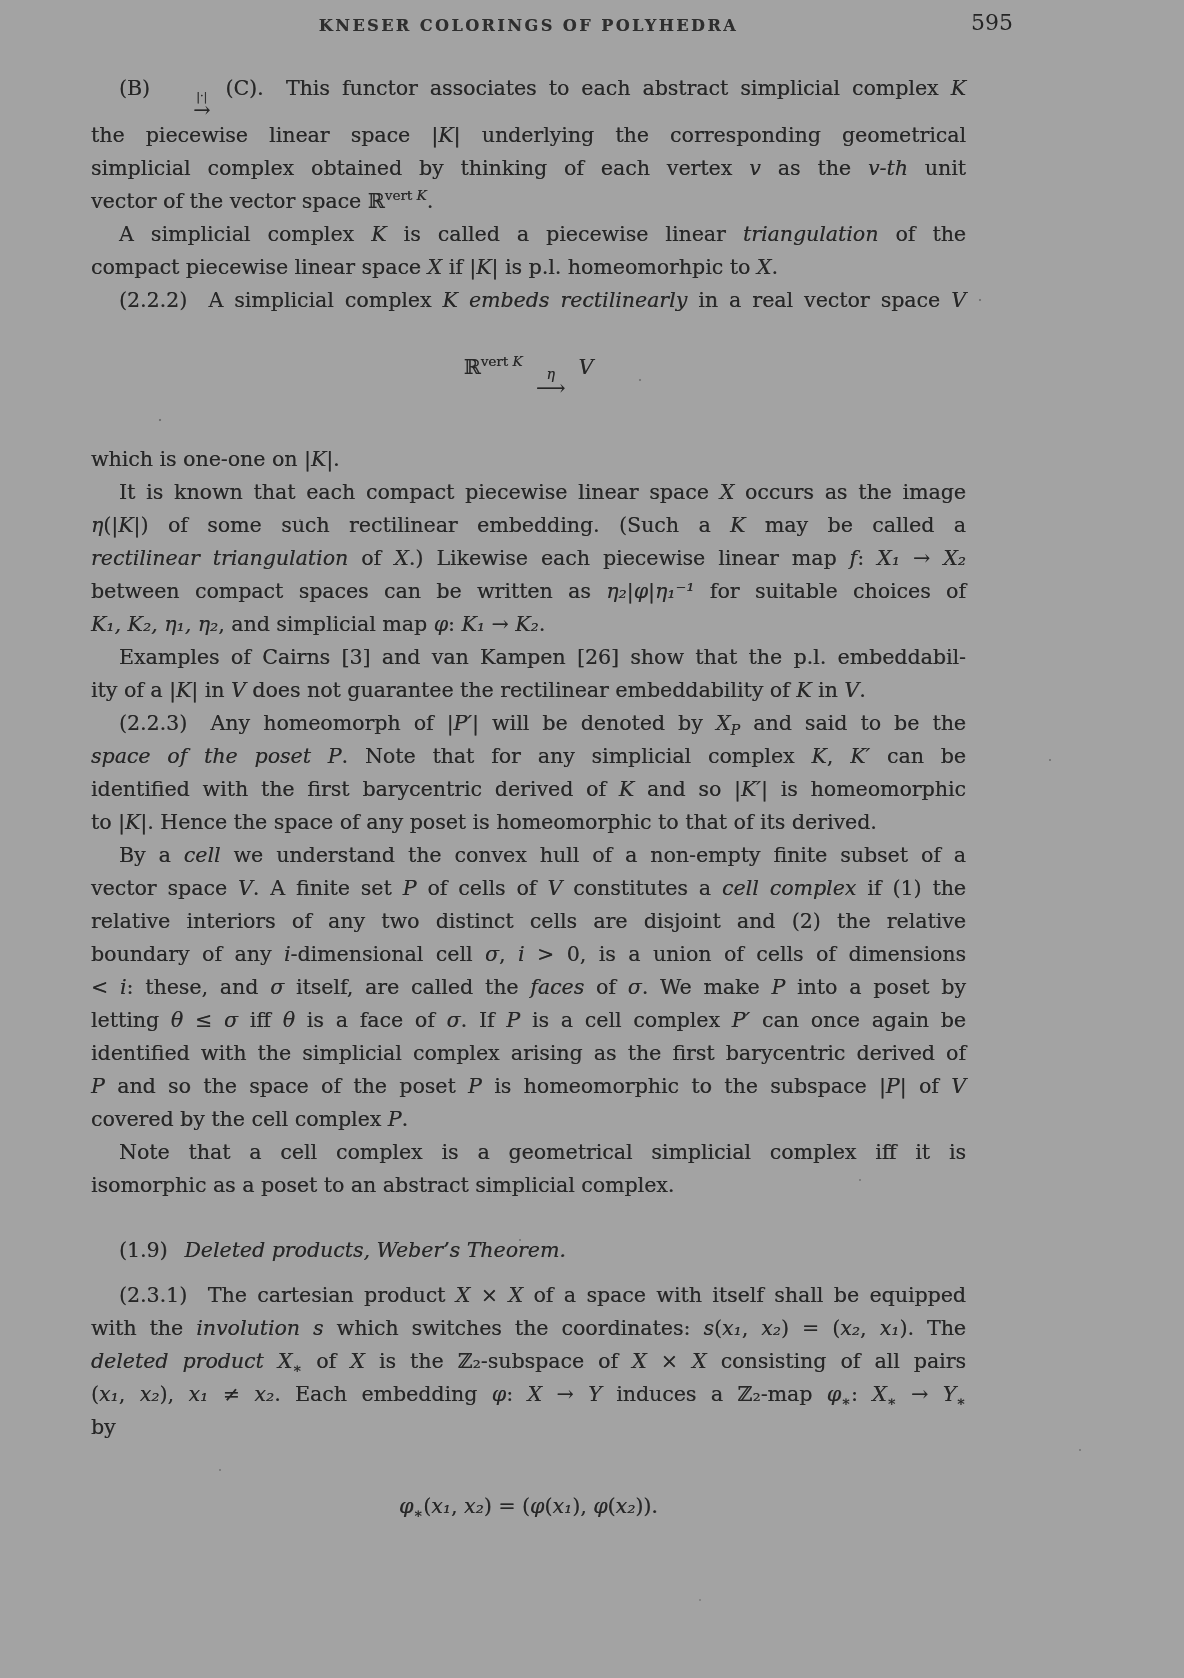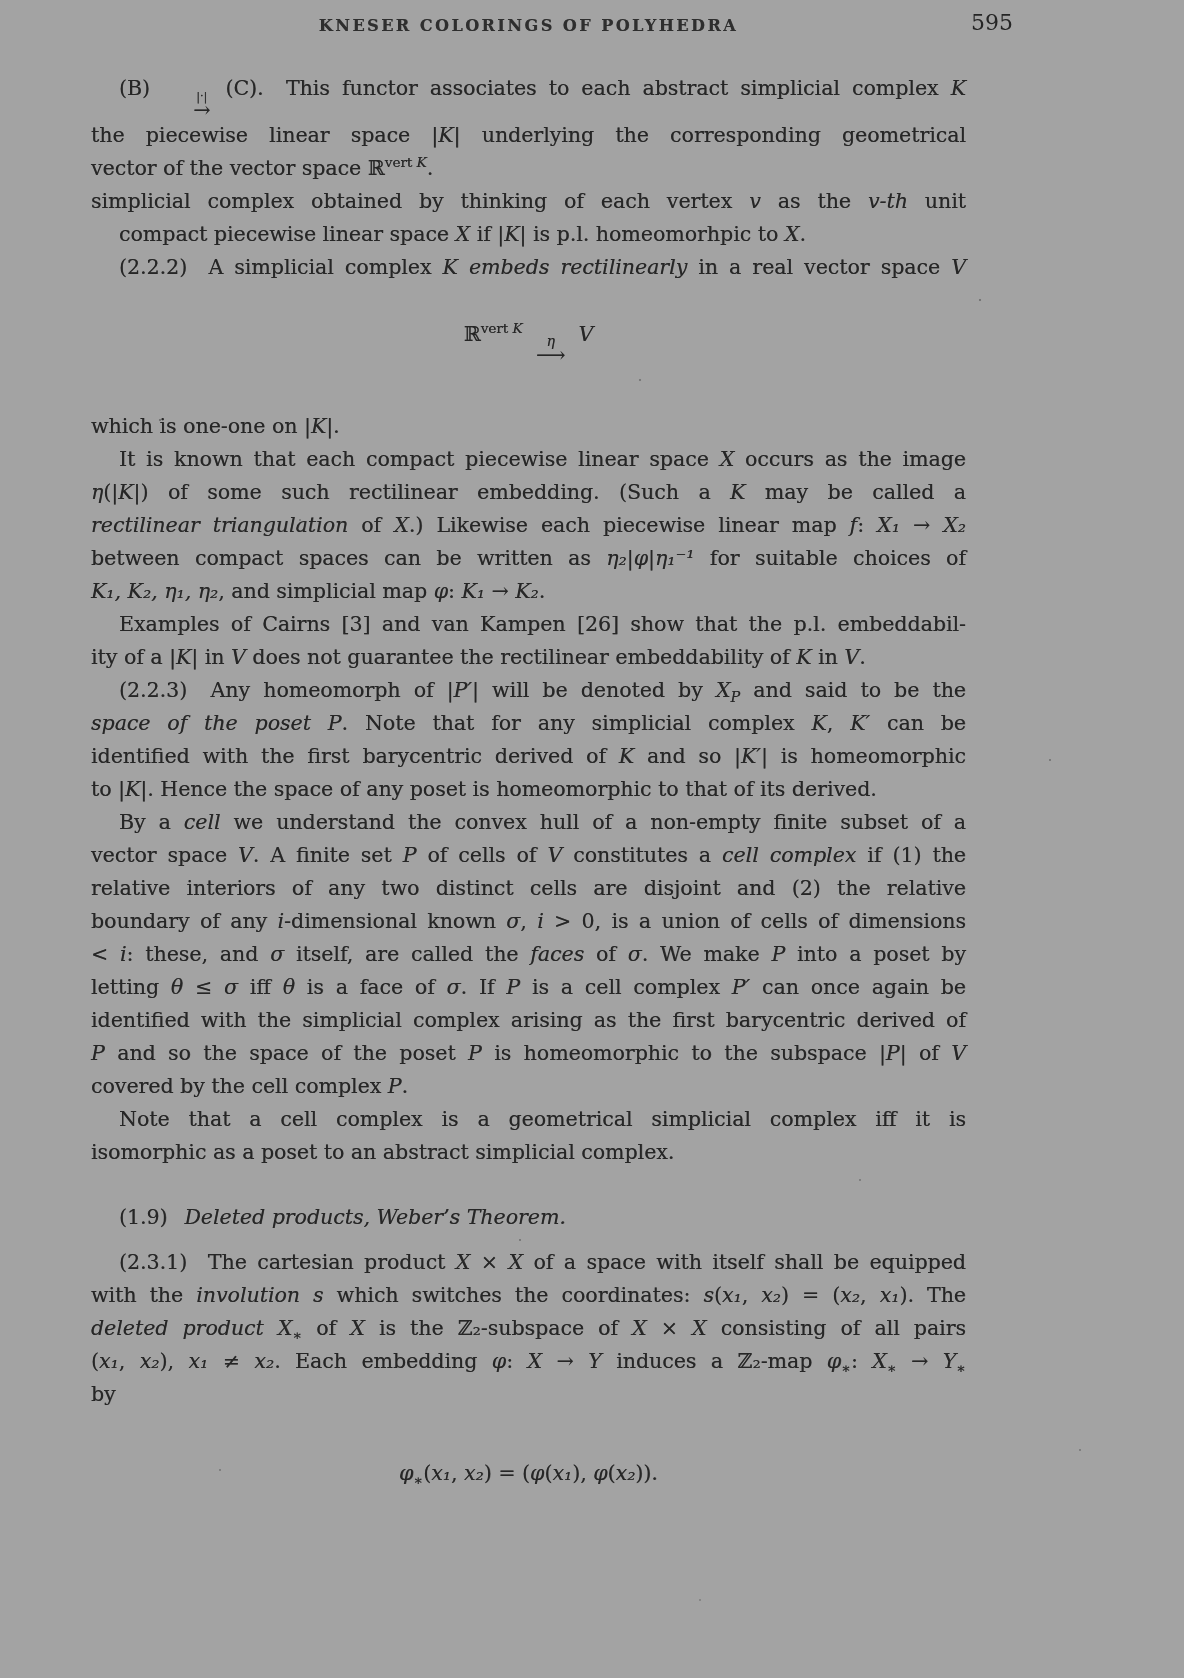--- a/index.html
+++ b/index.html
@@ -68,24 +68,25 @@
     <span class="rh-title">KNESER COLORINGS OF POLYHEDRA</span>
     <span class="page-number">595</span>
   </div>
   <div class="doc" id="doc-content">
       <div class="para">
         <div class="line"><span>(B) </span><span class="ao">
             <span class="ao-top">|·|</span>
             <span class="ao-bot">→</span>
           </span><span> (C).  This functor associates to each abstract simplicial complex </span><span class="s-i">K</span></div>
         <div class="line"><span>the piecewise linear space |</span><span class="s-i">K</span><span>| underlying the corresponding geometrical</span></div>
+        <div class="line"><span>simplicial complex obtained by thinking of each vertex </span><span class="s-i">v</span><span> as the </span><span class="s-i">v-th</span><span> unit</span></div>
         <div class="line last"><span>vector of the vector space ℝ</span><span class="s-sup">vert </span><span class="s-isup">K</span><span>.</span></div>
-        <div class="line"><span>simplicial complex obtained by thinking of each vertex </span><span class="s-i">v</span><span> as the </span><span class="s-i">v-th</span><span> unit</span></div>
       </div>
       <div class="para">
+        <div class="line"><span>A simplicial complex </span><span class="s-i">K</span><span> is called a piecewise linear </span><span class="s-i">triangulation</span><span> of the</span></div>
         <div class="line last"><span>compact piecewise linear space </span><span class="s-i">X</span><span> if |</span><span class="s-i">K</span><span>| is p.l. homeomorhpic to </span><span class="s-i">X</span><span>.</span></div>
       </div>
       <div class="para">
         <div class="line"><span>(2.2.2)  A simplicial complex </span><span class="s-i">K</span><span> </span><span class="s-i">embeds rectilinearly</span><span> in a real vector space </span><span class="s-i">V</span></div>
       </div>
       <div class="formula"><span>ℝ</span><span class="s-sup">vert </span><span class="s-isup">K</span><span> </span><span class="ao">
           <span class="ao-top">η</span>
           <span class="ao-bot">⟶</span>
         </span><span> </span><span class="s-i">V</span></div>
       <div class="para cont">
@@ -105,21 +106,21 @@
       <div class="para">
         <div class="line"><span>(2.2.3)  Any homeomorph of |</span><span class="s-i">P′</span><span>| will be denoted by </span><span class="s-i">X</span><span class="s-isub">P</span><span> and said to be the</span></div>
         <div class="line"><span class="s-i">space of the poset</span><span> </span><span class="s-i">P</span><span>. Note that for any simplicial complex </span><span class="s-i">K</span><span>, </span><span class="s-i">K′</span><span> can be</span></div>
         <div class="line"><span>identified with the first barycentric derived of </span><span class="s-i">K</span><span> and so |</span><span class="s-i">K′</span><span>| is homeomorphic</span></div>
         <div class="line last"><span>to |</span><span class="s-i">K</span><span>|. Hence the space of any poset is homeomorphic to that of its derived.</span></div>
       </div>
       <div class="para">
         <div class="line"><span>By a </span><span class="s-i">cell</span><span> we understand the convex hull of a non-empty finite subset of a</span></div>
         <div class="line"><span>vector space </span><span class="s-i">V</span><span>. A finite set </span><span class="s-i">P</span><span> of cells of </span><span class="s-i">V</span><span> constitutes a </span><span class="s-i">cell complex</span><span> if (1) the</span></div>
         <div class="line"><span>relative interiors of any two distinct cells are disjoint and (2) the relative</span></div>
-        <div class="line"><span>boundary of any </span><span class="s-i">i</span><span>-dimensional known </span><span class="s-i">σ</span><span>, </span><span class="s-i">i</span><span> &gt; 0, is a union of cells of dimensions</span></div>
+        <div class="line"><span>boundary of any </span><span class="s-i">i</span><span>-dimensional cell </span><span class="s-i">σ</span><span>, </span><span class="s-i">i</span><span> &gt; 0, is a union of cells of dimensions</span></div>
         <div class="line"><span>&lt; </span><span class="s-i">i</span><span>: these, and </span><span class="s-i">σ</span><span> itself, are called the </span><span class="s-i">faces</span><span> of </span><span class="s-i">σ</span><span>. We make </span><span class="s-i">P</span><span> into a poset by</span></div>
         <div class="line"><span>letting </span><span class="s-i">θ</span><span> ≤ </span><span class="s-i">σ</span><span> iff </span><span class="s-i">θ</span><span> is a face of </span><span class="s-i">σ</span><span>. If </span><span class="s-i">P</span><span> is a cell complex </span><span class="s-i">P′</span><span> can once again be</span></div>
         <div class="line"><span>identified with the simplicial complex arising as the first barycentric derived of</span></div>
         <div class="line"><span class="s-i">P</span><span> and so the space of the poset </span><span class="s-i">P</span><span> is homeomorphic to the subspace |</span><span class="s-i">P</span><span>| of </span><span class="s-i">V</span></div>
         <div class="line last"><span>covered by the cell complex </span><span class="s-i">P</span><span>.</span></div>
       </div>
       <div class="para">
         <div class="line"><span>Note that a cell complex is a geometrical simplicial complex iff it is</span></div>
         <div class="line last"><span>isomorphic as a poset to an abstract simplicial complex.</span></div>
       </div>

